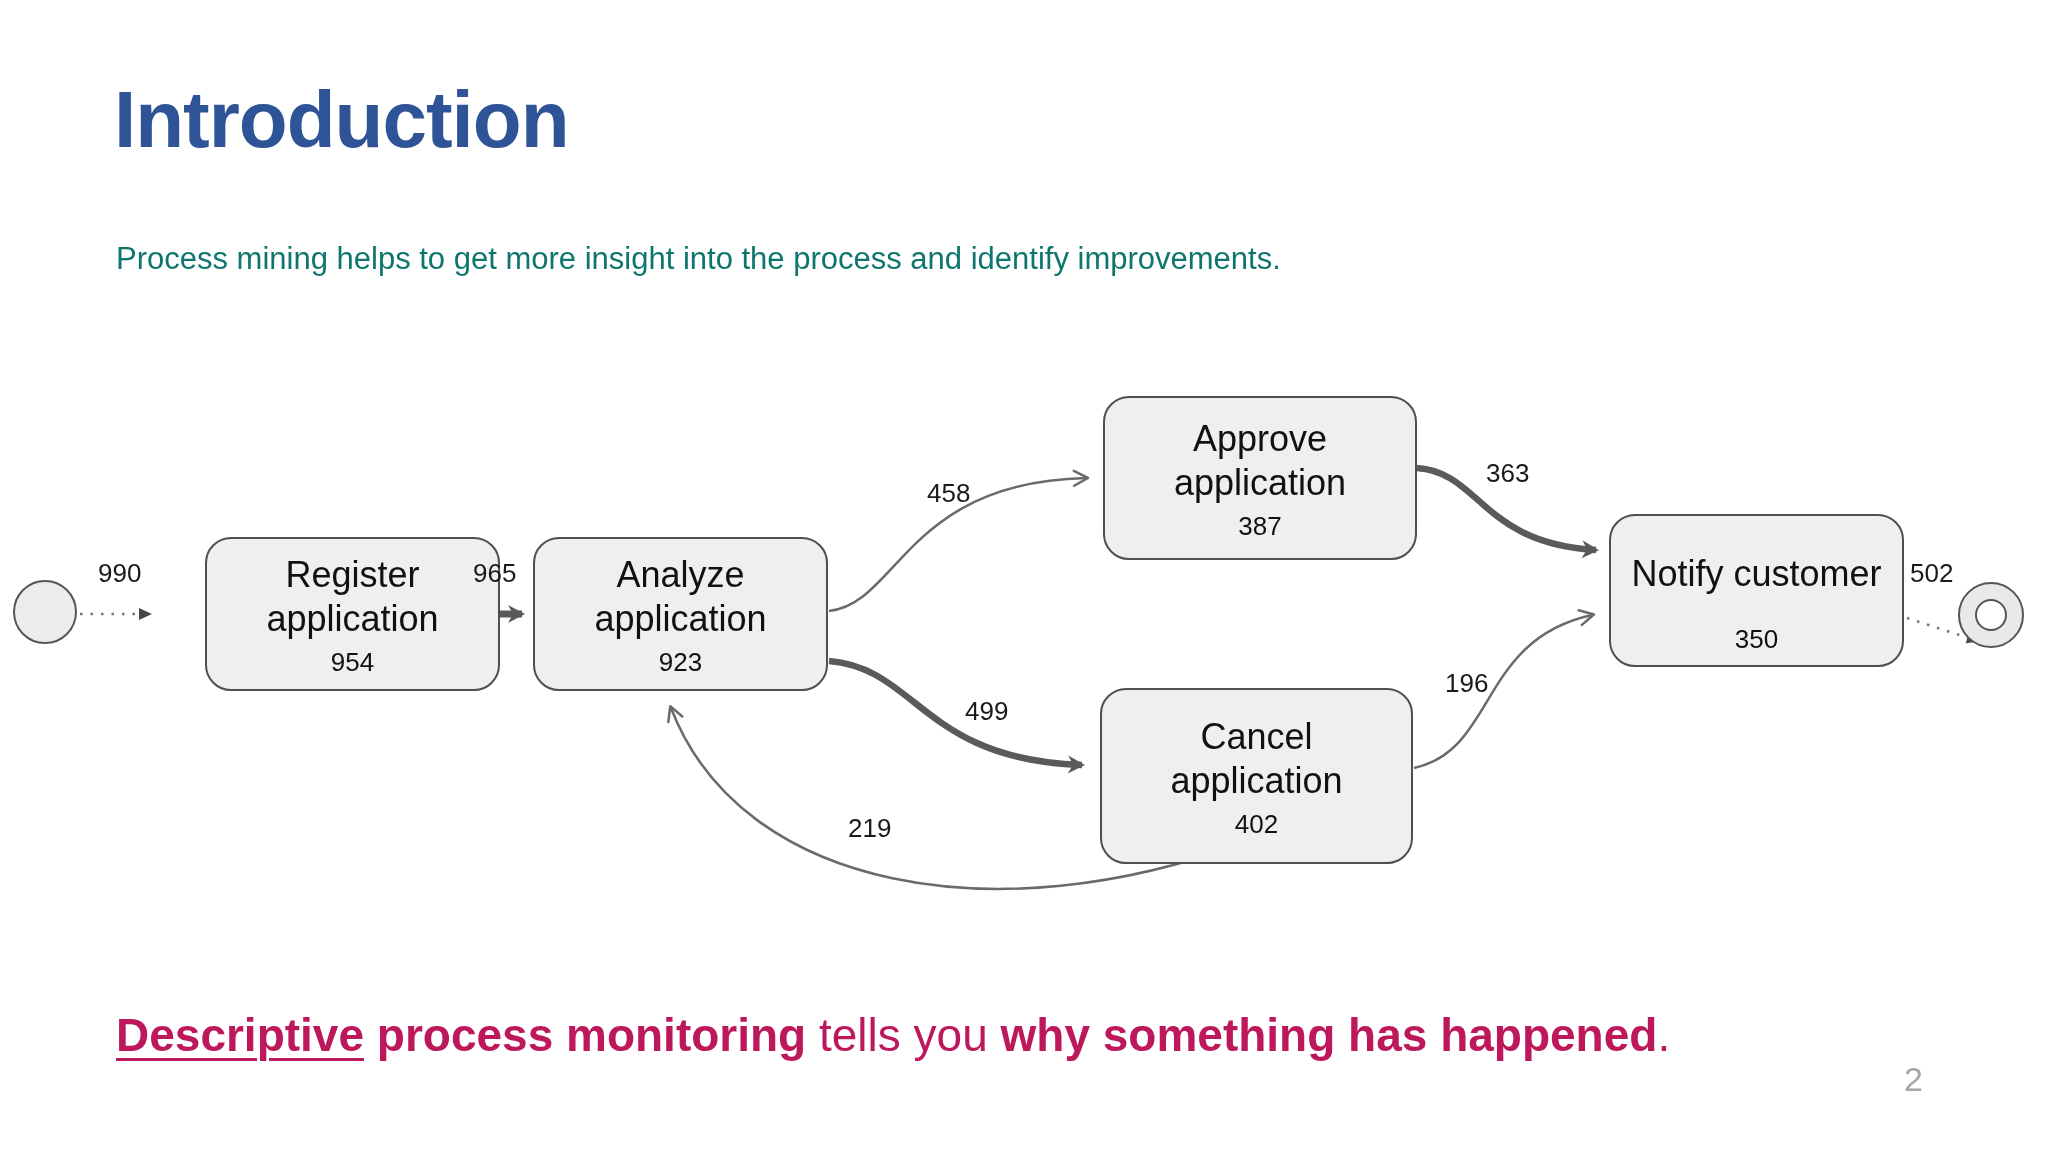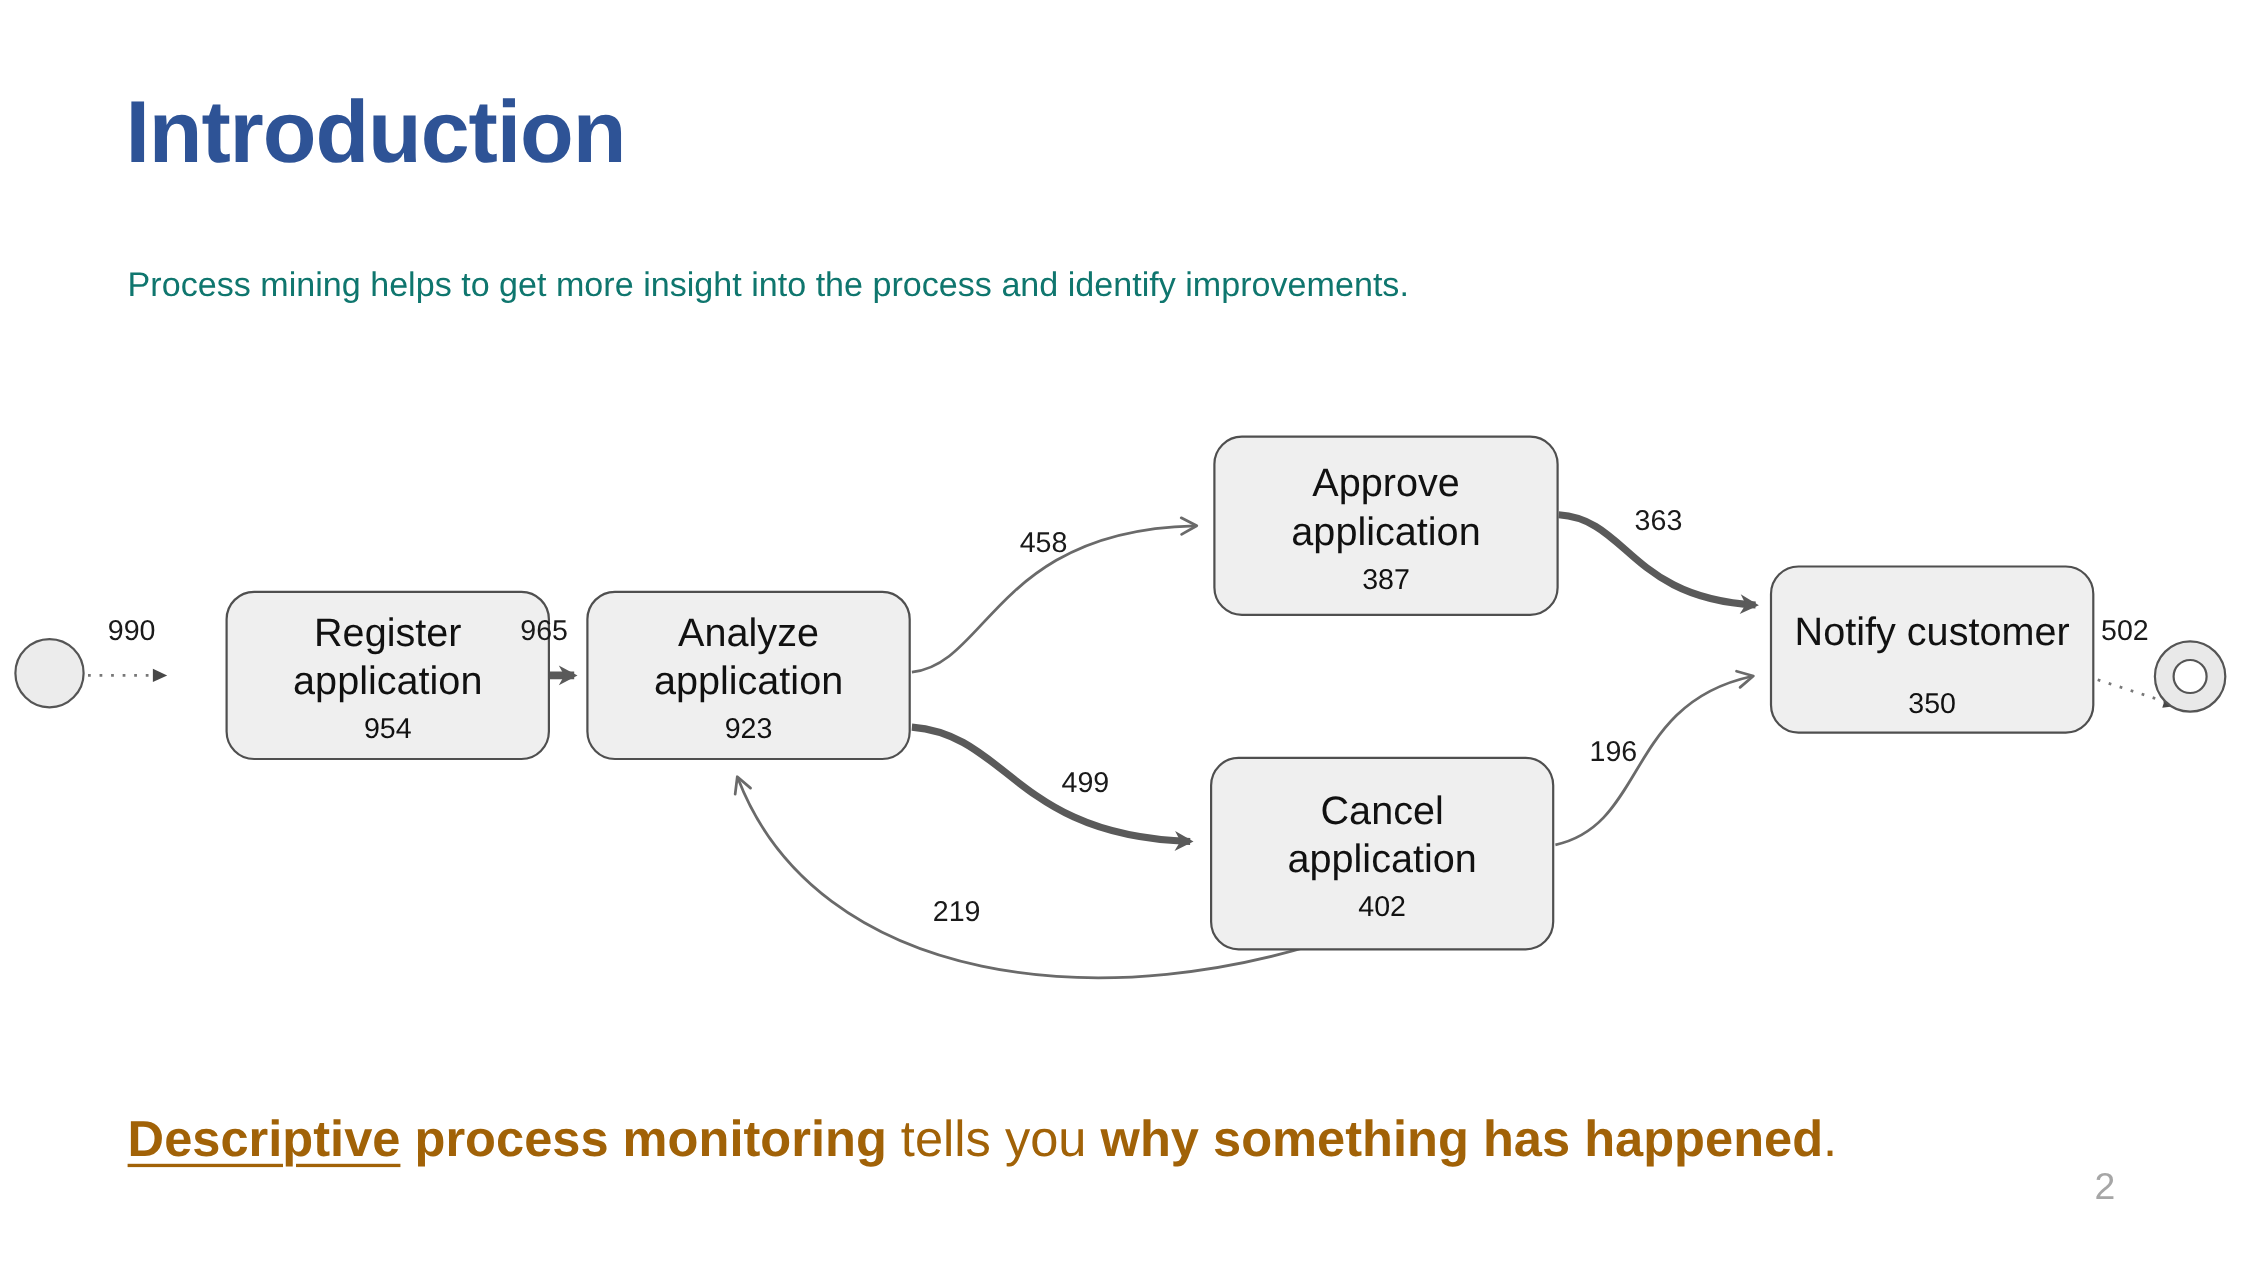--- a/index.html
+++ b/index.html
@@ -36,21 +36,21 @@
   .event-circle .inner{
     position:absolute;left:50%;top:50%;transform:translate(-50%,-50%);
     width:32px;height:32px;box-sizing:border-box;
     background:#ffffff;border:2.5px solid #555;border-radius:50%;
   }
   .edge-label{
     position:absolute;font-size:26px;line-height:26px;color:#1a1a1a;white-space:nowrap;
   }
   
   .footer{
-    position:absolute;left:116px;top:1008px;font-size:46px;color:#a16207;line-height:1.2;white-space:nowrap;
+    position:absolute;left:116px;top:1008px;font-size:46px;color:#be185d;line-height:1.2;white-space:nowrap;
   }
   .footer .b{font-weight:700;}
   .footer .u{text-decoration:underline;text-decoration-thickness:3px;text-underline-offset:7px;}
   .page-number{
     position:absolute;left:1904px;top:1060px;font-size:34px;color:#a6a6a6;
   }
 </style>
 </head>
 <body>
 

